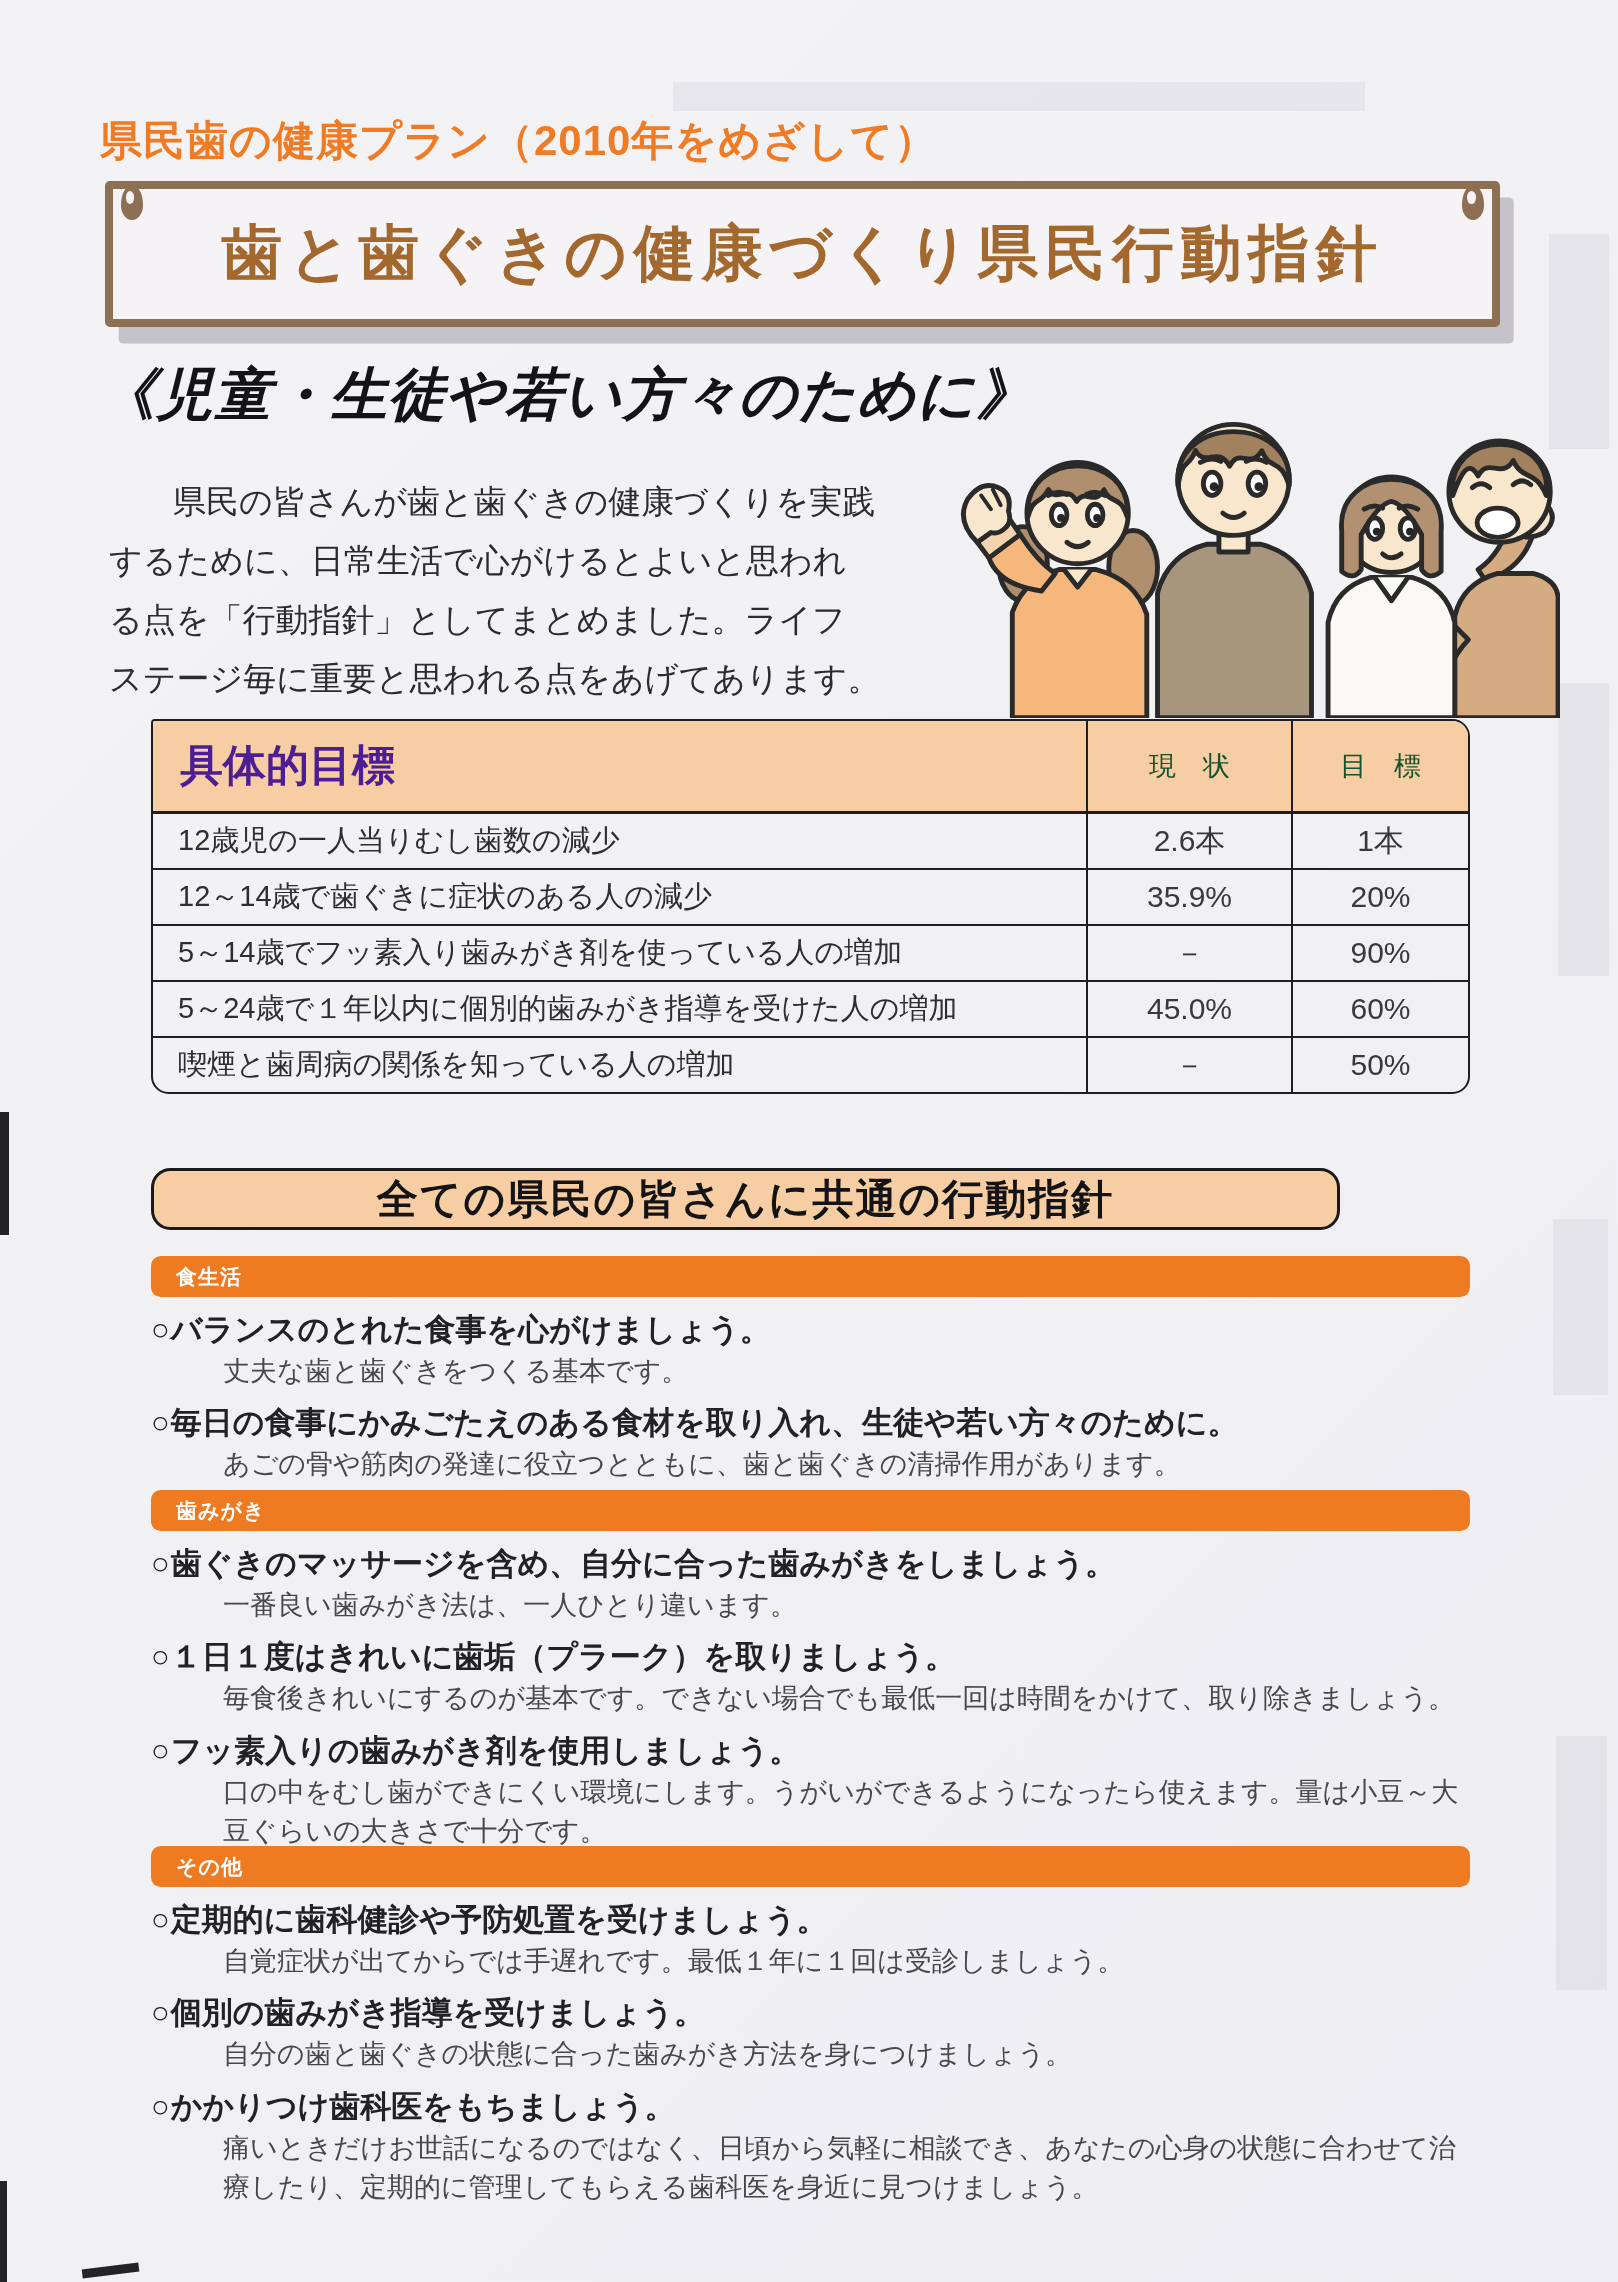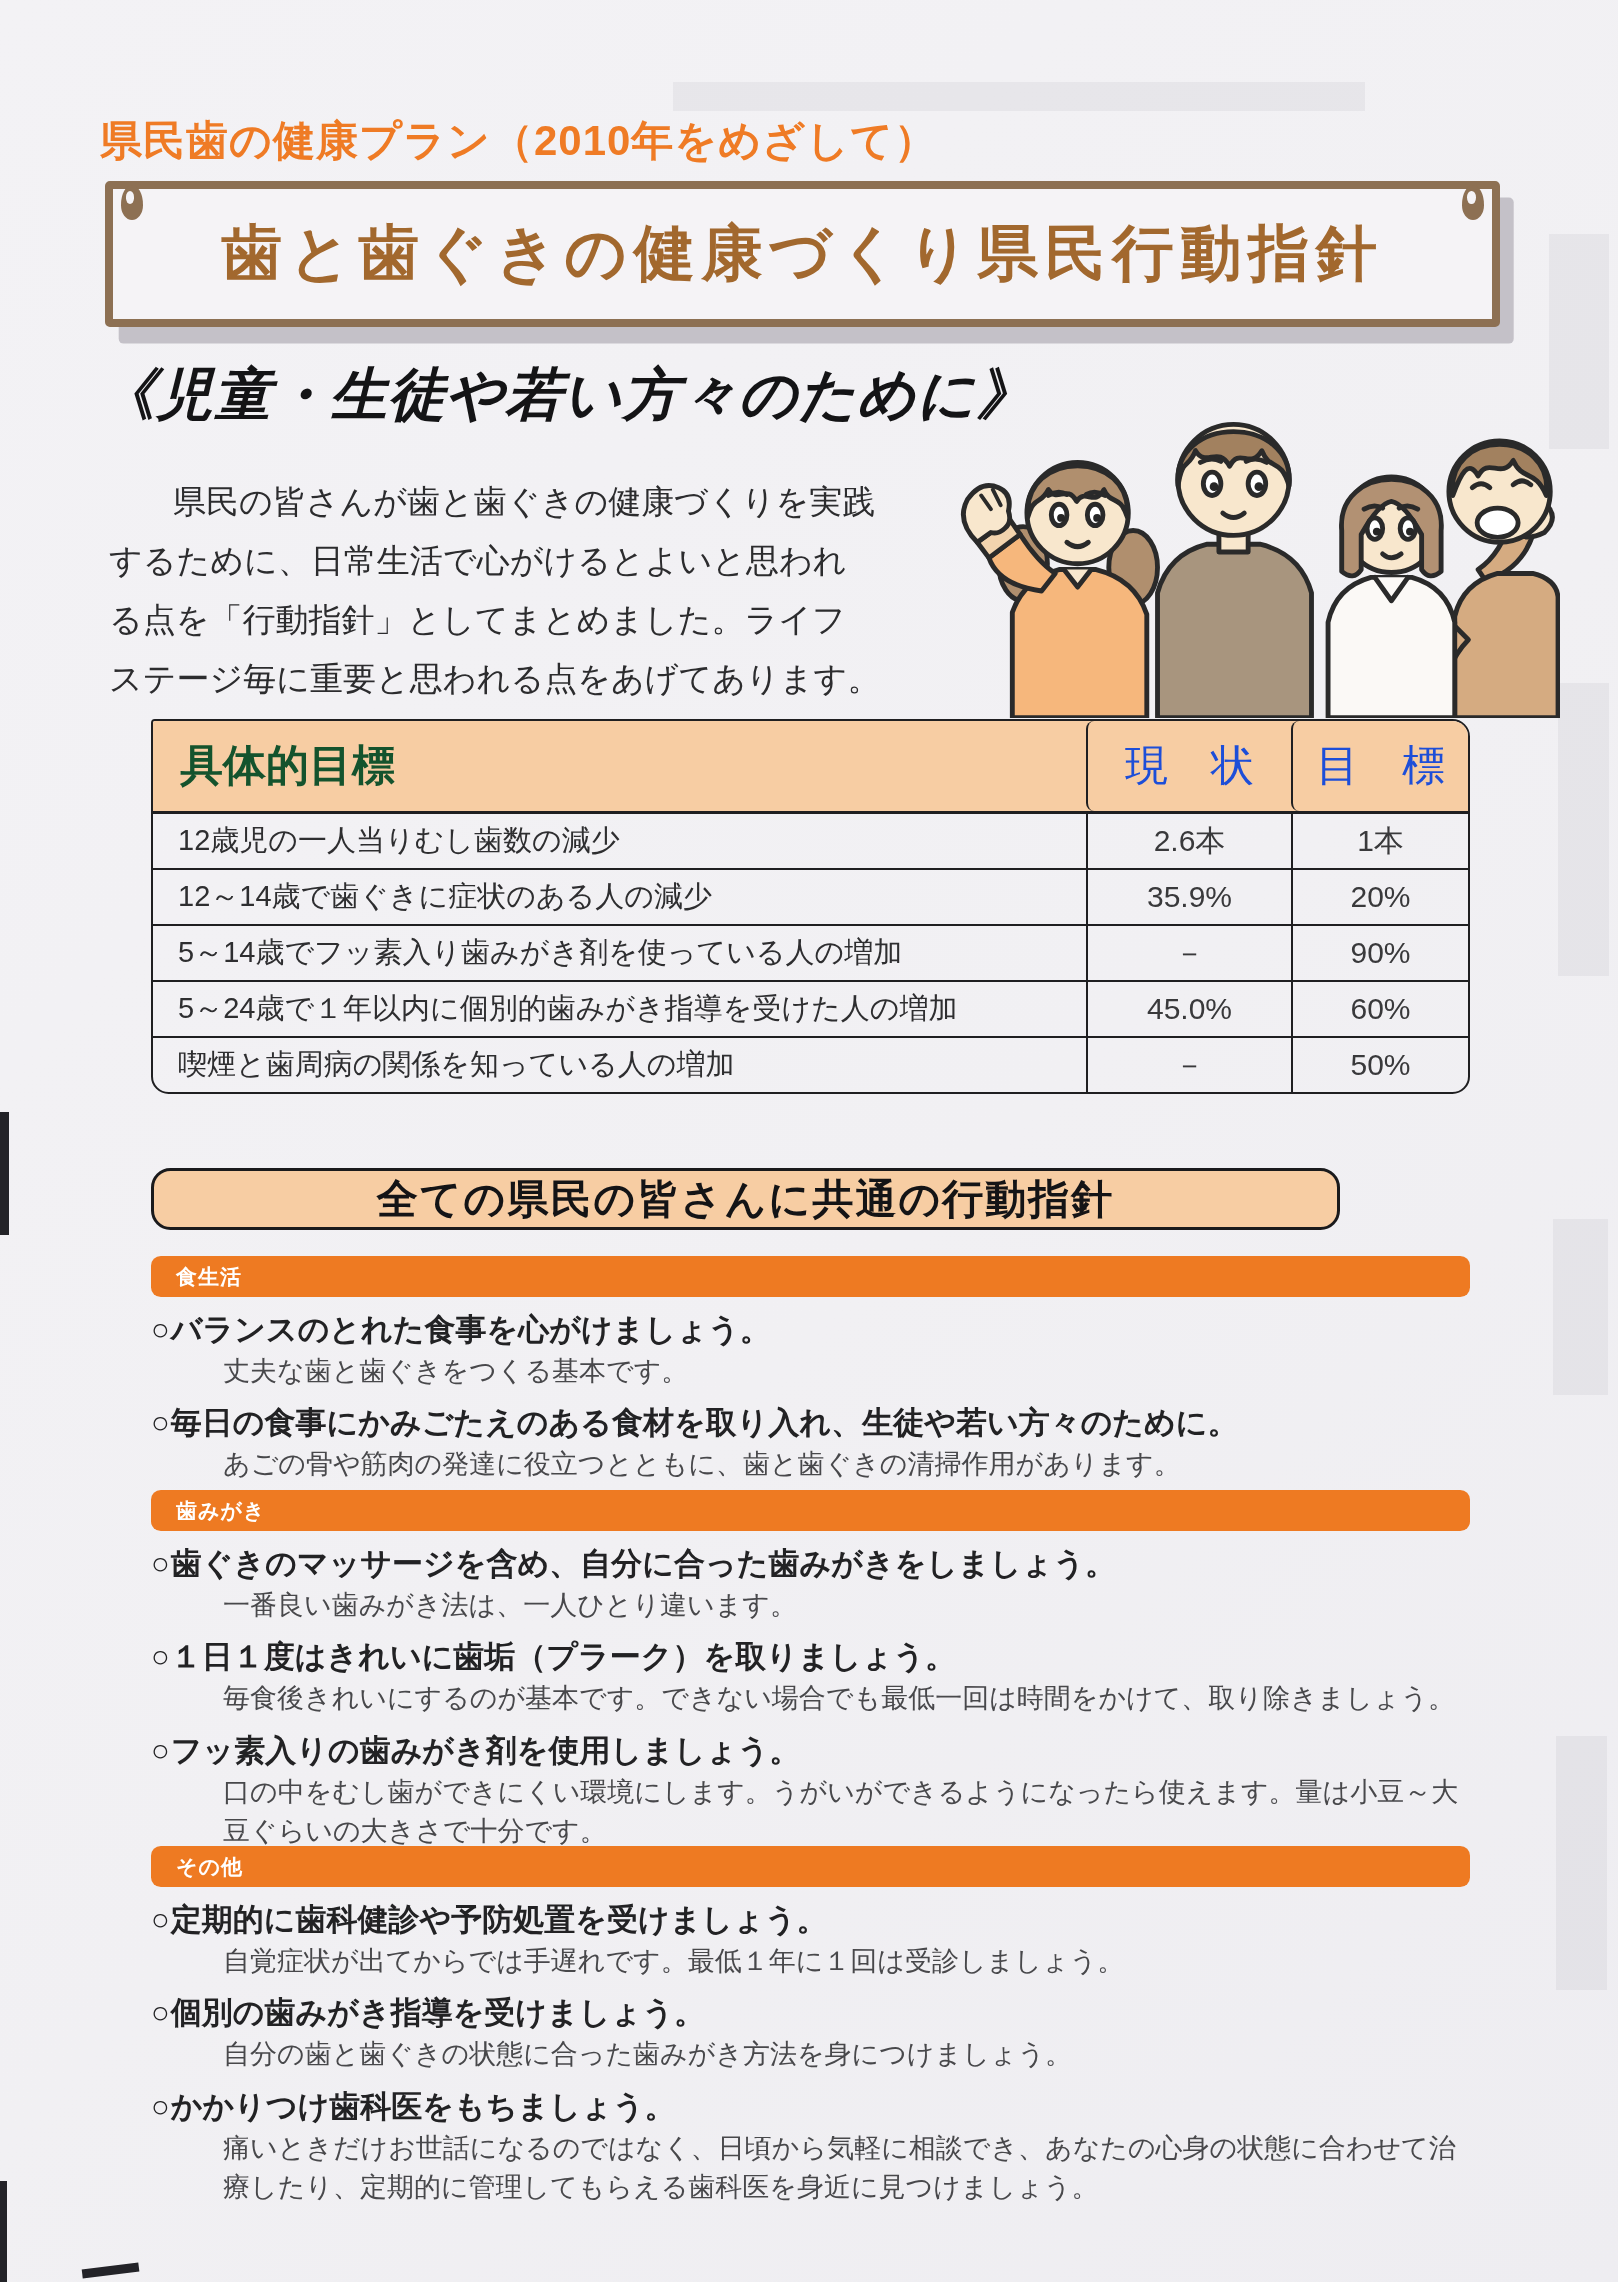--- a/index.html
+++ b/index.html
@@ -42,24 +42,24 @@
   
   .people{position:absolute;left:948px;top:386px;width:612px;height:332px;}
   
   .gt{
     position:absolute;left:151px;top:719px;width:1319px;box-sizing:border-box;
     border:2.9px solid #1f1f21;border-radius:3.9px 17.6px 17.6px 17.6px;overflow:hidden;
     background:transparent;
   }
   .gt-header{display:grid;grid-template-columns:1fr 205px 177px;background:#f7cda3;
     border-bottom:3.9px solid #1f1f21;}
-  .h-goal{font-size:43px;font-weight:bold;color:#14532d;
+  .h-goal{font-size:43px;font-weight:bold;color:#4c1d95;
     display:flex;align-items:center;padding-left:27px;height:90px;border-radius:10px;}
-  .h-current,.h-target{font-size:43px;color:#1d4ed8;
-    display:flex;align-items:center;justify-content:center;border-left:2.9px solid #1f1f21;border-radius:8px;}
+  .h-current,.h-target{font-size:27px;color:#14532d;
+    display:flex;align-items:center;justify-content:center;border-left:2.9px solid #1f1f21;}
   .gt-row{display:grid;grid-template-columns:1fr 205px 177px;}
   .gt-row + .gt-row{border-top:2.9px solid #1f1f21;}
   .gt-row > div{height:54px;display:flex;align-items:center;}
   .r-goal{padding-left:25px;font-size:29px;color:#2e2e30;white-space:nowrap;}
   .r-current,.r-target{justify-content:center;font-size:30px;color:#39393b;
     border-left:2.9px solid #1f1f21;}
   
   .banner{
     position:absolute;left:151px;top:1168px;width:1189px;height:62px;box-sizing:border-box;
     background:#f7cda3;border:3.9px solid #1a1a1c;border-radius:19.5px;

